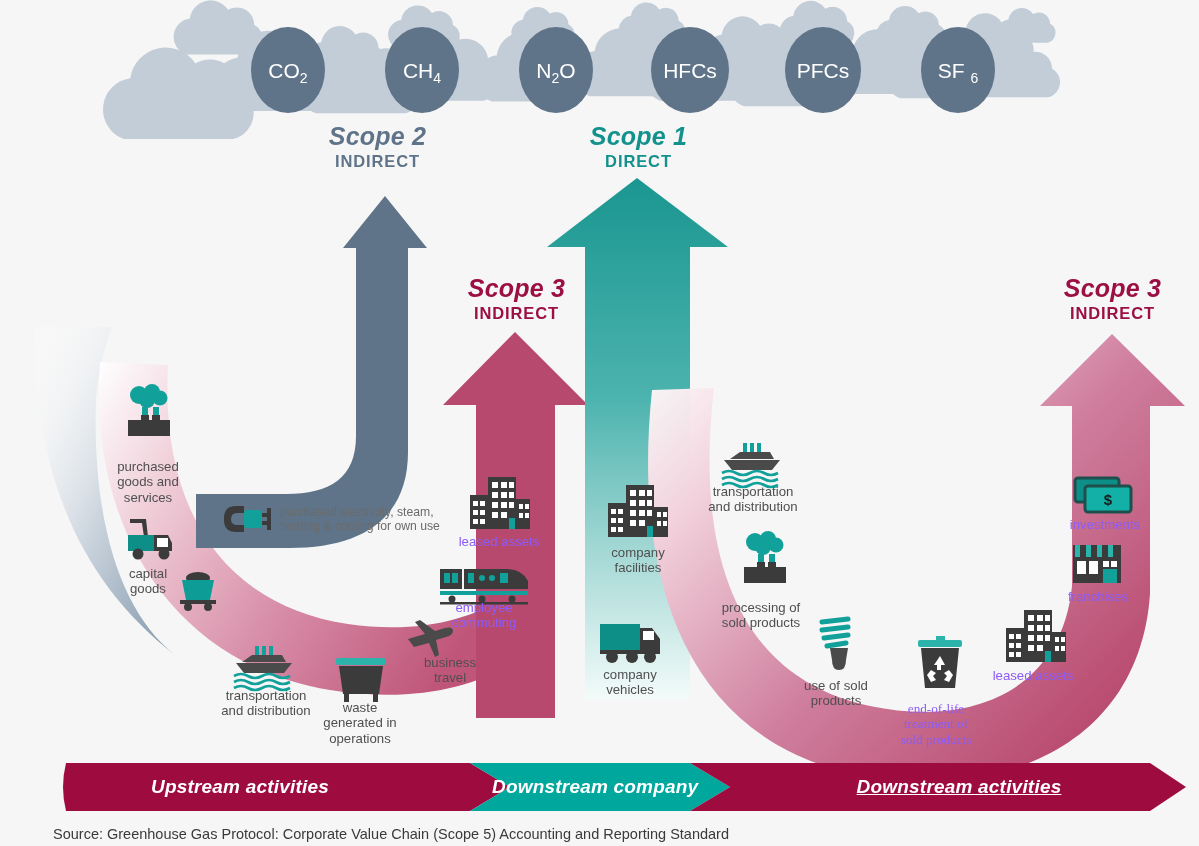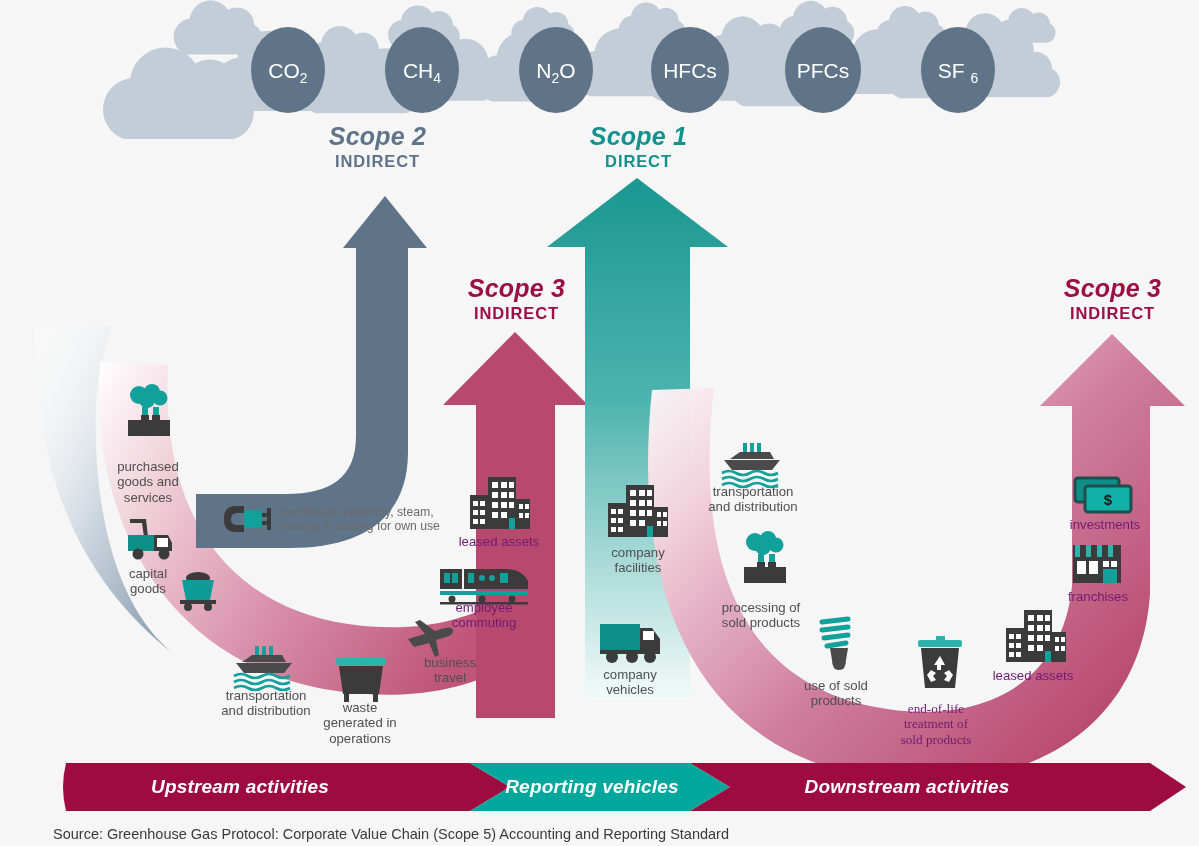--- a/index.html
+++ b/index.html
@@ -33,21 +33,21 @@
   }
 
   .src{
     position:absolute;left:53px;top:826px;font-size:14.5px;color:#3a3a3a;
     white-space:nowrap;
   }
 
   
   .cap{position:absolute;font-size:13.2px;text-align:center;color:#4f4f4f;line-height:1.17;}
   .cap.small{font-size:12.2px;}
-  .cap.greyed{color:#701a75;}
+  .cap.greyed{color:#8b5cf6;}
   .cap.left{text-align:left;}
 </style>
 </head>
 <body>
 
 <div id="stage">
 
   <svg class="layer" viewBox="0 0 1199 846">
     <defs>
 
@@ -494,18 +494,18 @@
 
   <div class="cap" style="left:690px;top:484px;width:126px;">transportation<br>and distribution</div>
   <div class="cap" style="left:700px;top:600px;width:122px;">processing of<br>sold products</div>
   <div class="cap" style="left:790px;top:678px;width:92px;">use of sold<br>products</div>
   <div class="cap greyed" style="left:888px;top:701px;width:96px;font-family:Liberation Serif, serif;">end-of-life<br>treatment of<br>sold products</div>
   <div class="cap greyed" style="left:978px;top:668px;width:110px;">leased assets</div>
   <div class="cap greyed" style="left:1052px;top:517px;width:106px;">investments</div>
   <div class="cap greyed" style="left:1052px;top:589px;width:92px;">franchises</div>
 
   <div class="band-txt" style="left:140px;top:776px;width:200px;">Upstream activities</div>
-  <div class="band-txt" style="left:492px;top:776px;width:200px;">Reporting vehicles</div>
-  <div class="band-txt" style="left:804px;top:776px;width:206px;">Downstream activities</div>
+  <div class="band-txt" style="left:492px;top:776px;width:200px;">Downstream company</div>
+  <div class="band-txt" style="left:856px;top:776px;width:206px;text-decoration:underline;">Downstream activities</div>
 
   <div class="src">Source: Greenhouse Gas Protocol: Corporate Value Chain (Scope 5) Accounting and Reporting Standard</div>
 
 </div>
 
 </body></html>

